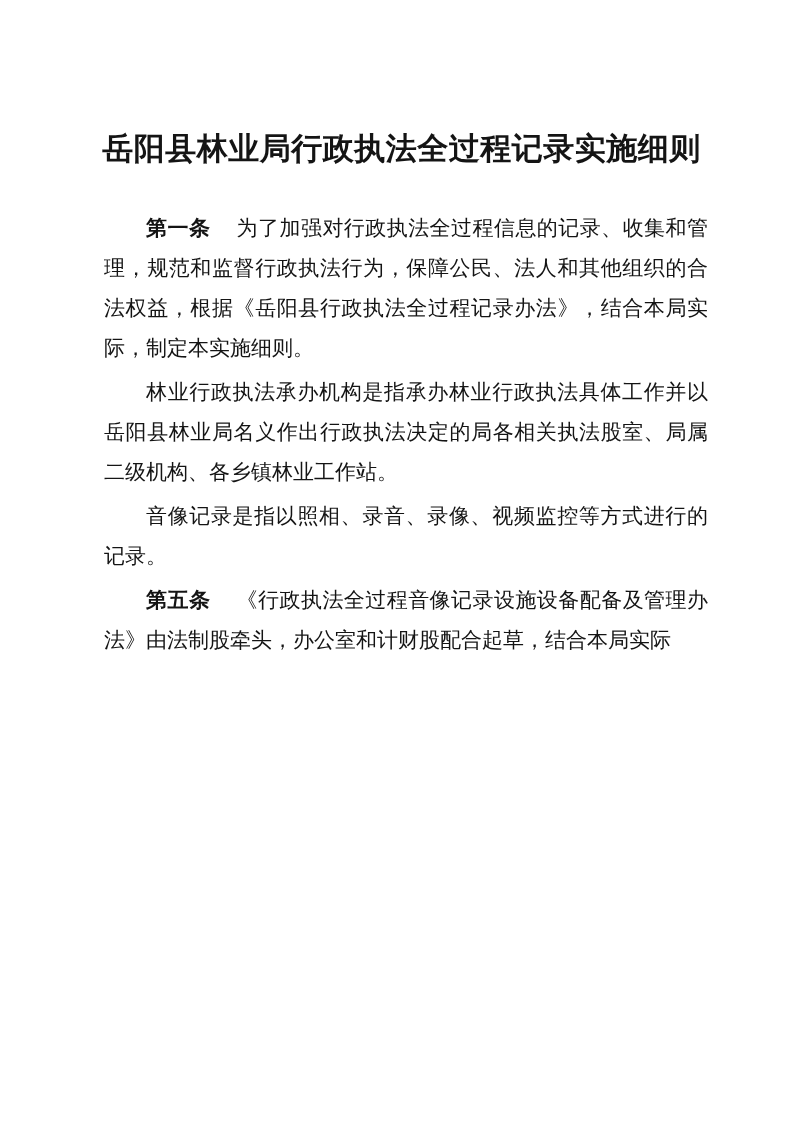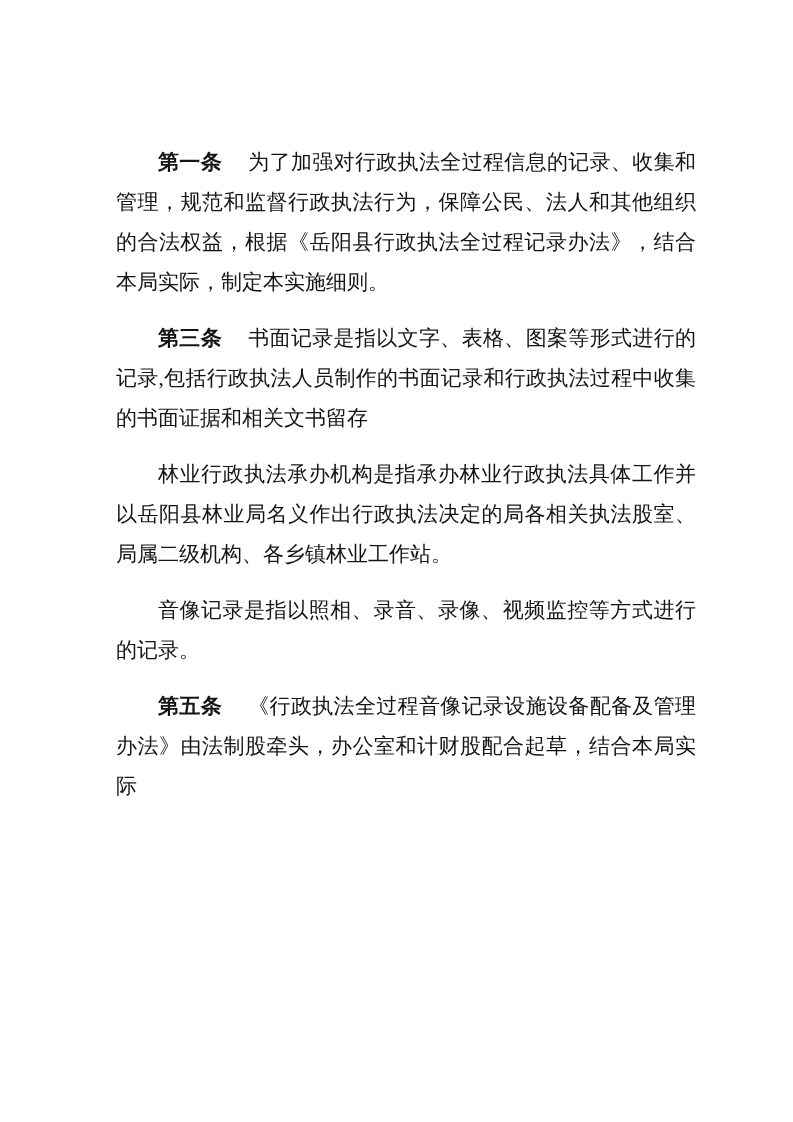--- a/index.html
+++ b/index.html
@@ -25,47 +25,47 @@
     margin: 0 0 36px -9px;
     font-size: 31px;
     line-height: 46px;
     font-weight: 700;
     text-align: center;
     letter-spacing: 0.5px;
     white-space: nowrap;
     font-family: "Liberation Serif", "DejaVu Serif", serif;
   }
   .doc-body p {
-    margin: 16px;
+    margin: 4px;
     padding: 0;
     text-indent: 2em;
     text-align: justify;
     text-justify: inter-ideograph;
   }
   .article-label {
     font-family: "Liberation Sans", "DejaVu Sans", sans-serif;
     font-weight: 700;
     margin-right: 1.25em;
   }
   .article-label:empty {
     display: none;
   }
 </style>
 </head>
 <body>
 
 <div class="page">
 
+  <h1 class="doc-title">岳阳县林业局行政执法全过程记录实施细则</h1>
 
   <div class="doc-body">
 
     <p><b class="article-label">第一条</b><span>为了加强对行政执法全过程信息的记录、收集和管理，规范和监督行政执法行为，保障公民、法人和其他组织的合法权益，根据《岳阳县行政执法全过程记录办法》，结合本局实际，制定本实施细则。</span></p>
 
 
-    <p><b class="article-label">第三条</b><span>书面记录是指以文字、表格、图案等形式进行的记录,包括行政执法人员制作的书面记录和行政执法过程中收集的书面证据和相关文书留存</span></p>
 
     <p><span>林业行政执法承办机构是指承办林业行政执法具体工作并以岳阳县林业局名义作出行政执法决定的局各相关执法股室、局属二级机构、各乡镇林业工作站。</span></p>
 
     <p><span>音像记录是指以照相、录音、录像、视频监控等方式进行的记录。</span></p>
 
 
     <p><b class="article-label">第五条</b><span>《行政执法全过程音像记录设施设备配备及管理办法》由法制股牵头，办公室和计财股配合起草，结合本局实际</span></p>
 
   </div>
 </div>

